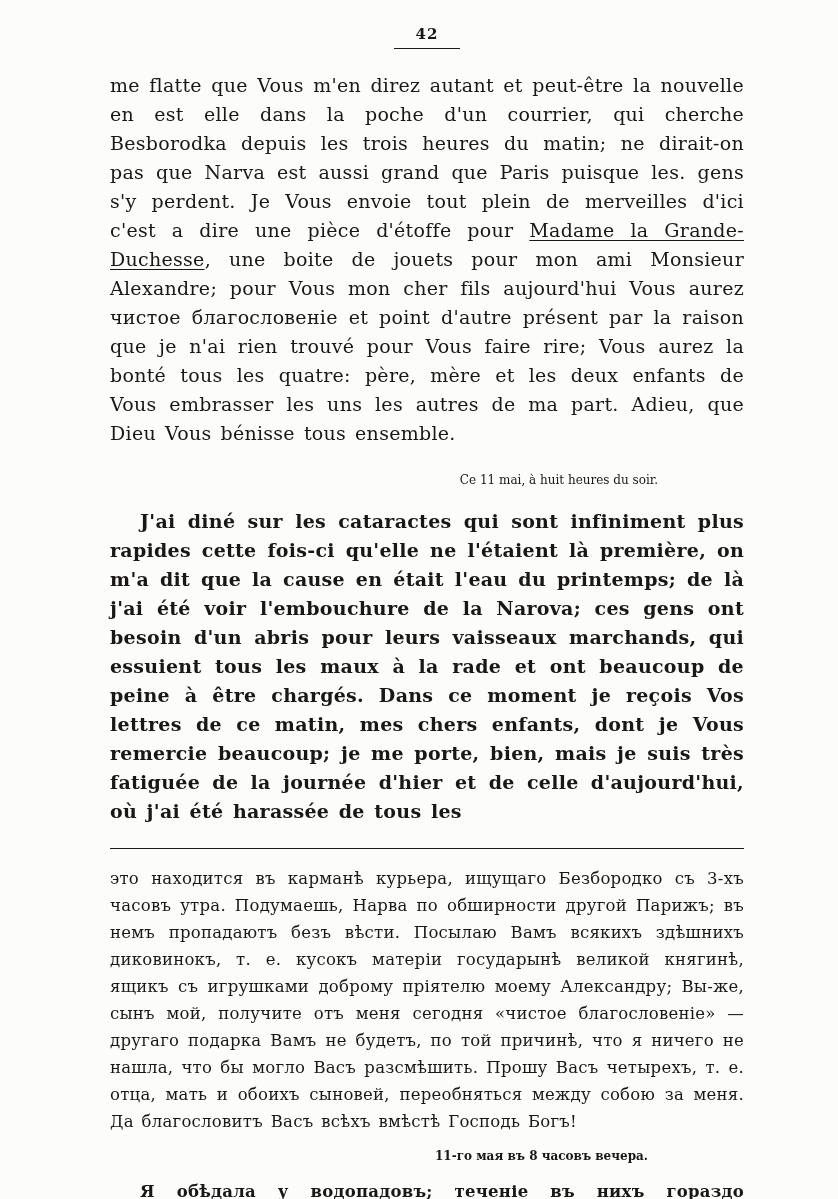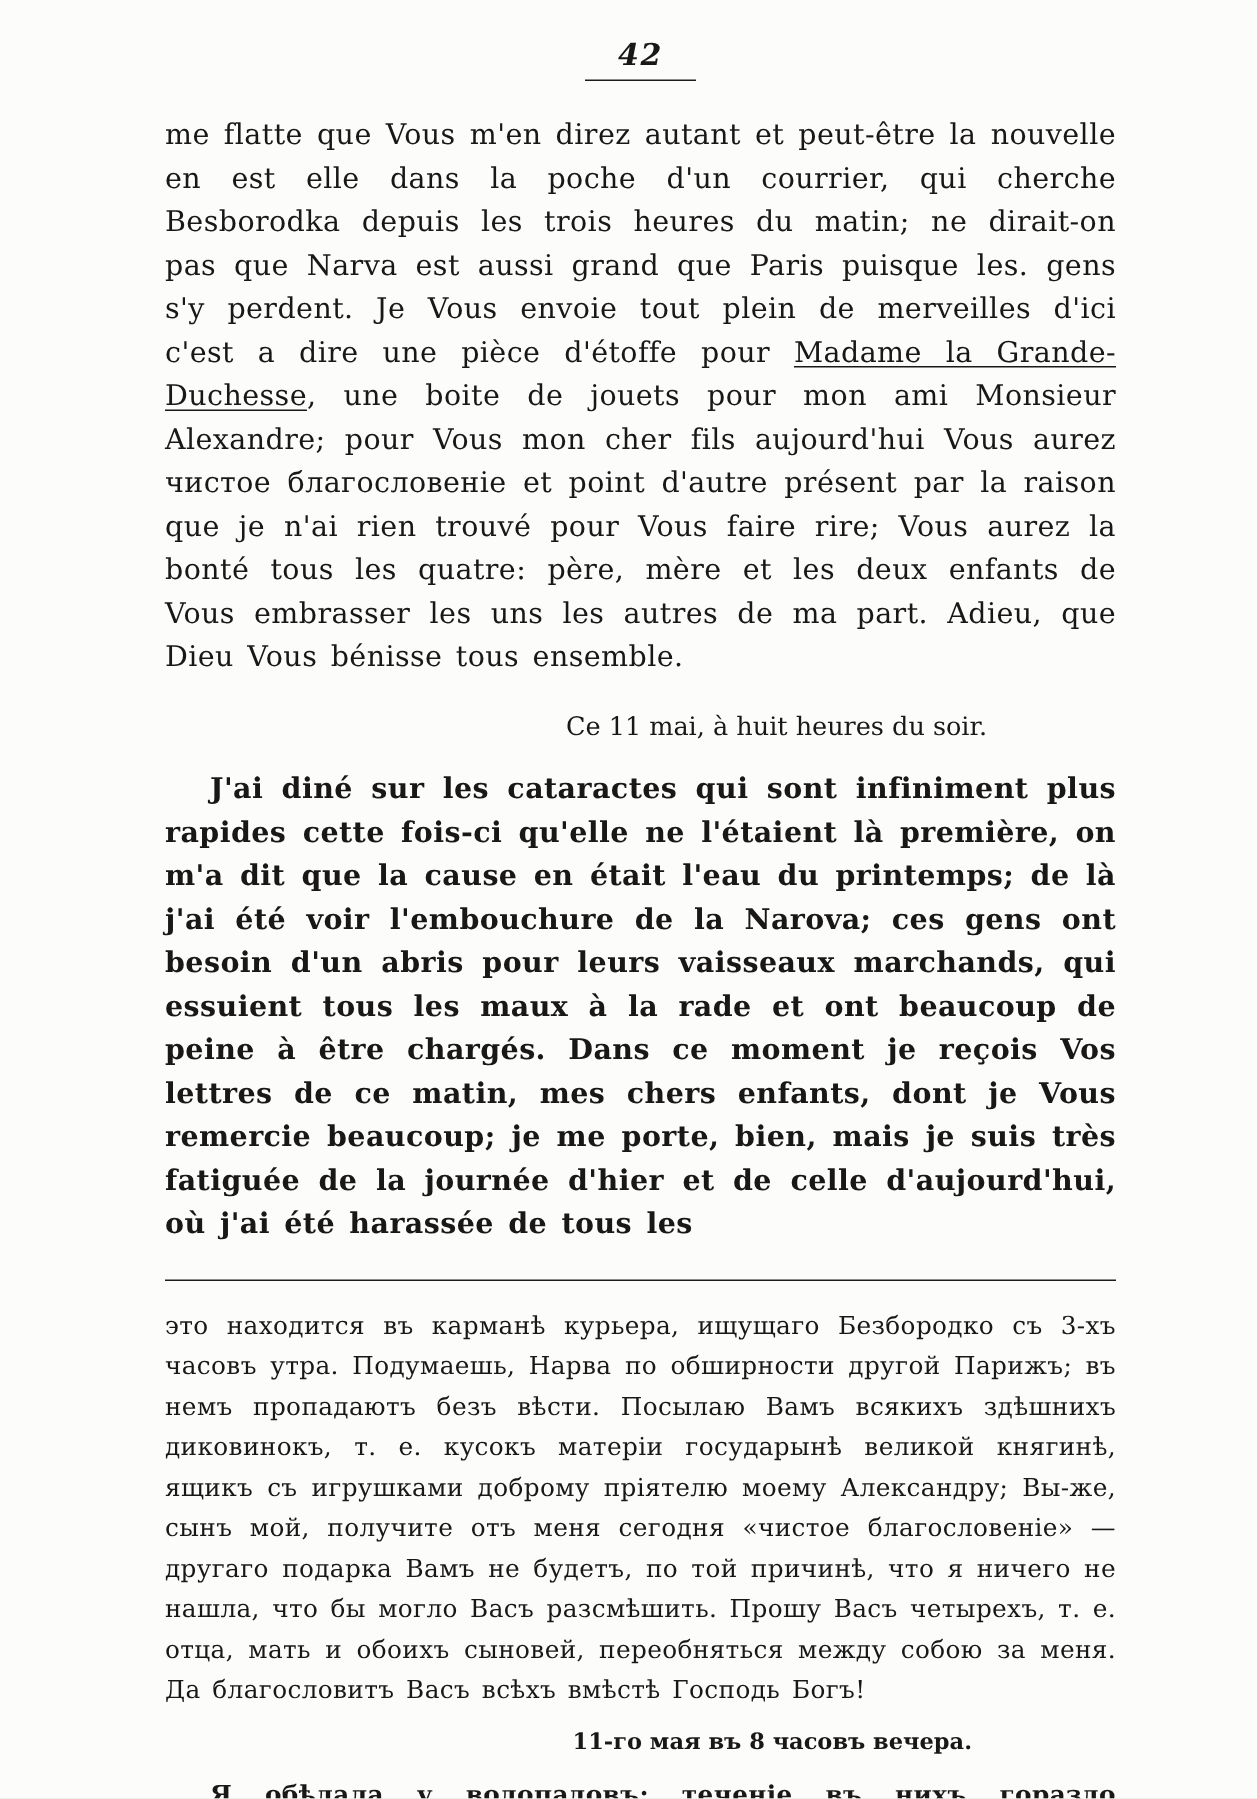--- a/index.html
+++ b/index.html
@@ -18,26 +18,25 @@
     color: #191817;
     font-family: "DejaVu Serif", "Liberation Serif", serif;
     overflow: hidden;
   }
   .page-header {
     text-align: center;
     margin-bottom: 22px;
   }
   .page-number {
     display: inline-block;
-    font-size: 20px;
+    font-size: 15px;
     font-weight: bold;
     letter-spacing: 1px;
     padding: 0 22px 5px 22px;
     border-bottom: 1.5px solid #1c1b1a;
-    font-style: italic;
   }
   .body-text p {
     margin: 0;
   }
   .french {
     font-size: 19px;
     line-height: 29px;
   }
   .para {
     text-align: justify;
@@ -51,36 +50,36 @@
   .no-indent {
     text-indent: 0;
   }
   .underlined {
     text-decoration: underline;
     text-underline-offset: 3px;
   }
   .dateline {
     text-align: right;
     padding-right: 86px;
-    font-size: 17px;
+    font-size: 12px;
     margin-top: 18px !important;
     margin-bottom: 12px !important;
   }
   .footnote-rule {
     border: none;
     border-top: 1.6px solid #1c1b1a;
     margin: 22px 0 16px 0;
     width: 100%;
   }
   .footnote {
     font-size: 16.5px;
     line-height: 27px;
   }
   .footnote .dateline {
-    font-size: 15px;
+    font-size: 12px;
     font-weight: bold;
     padding-right: 96px;
     margin-top: 8px !important;
     margin-bottom: 8px !important;
   }
 </style>
 </head>
 <body>
 
 <div class="page">

